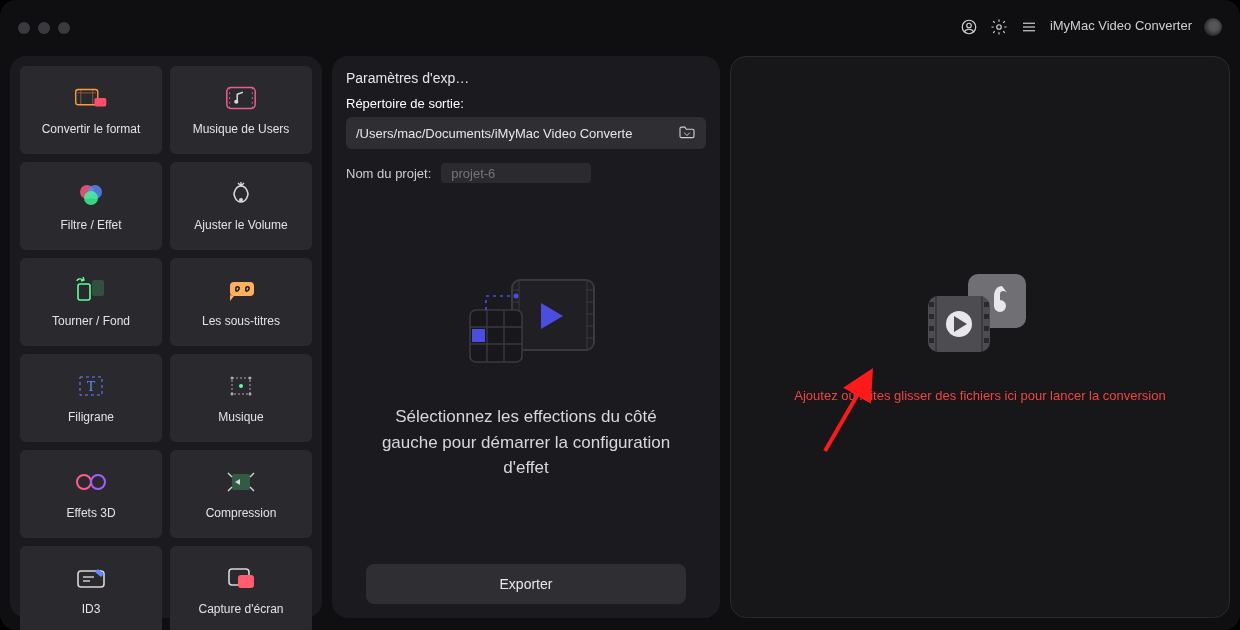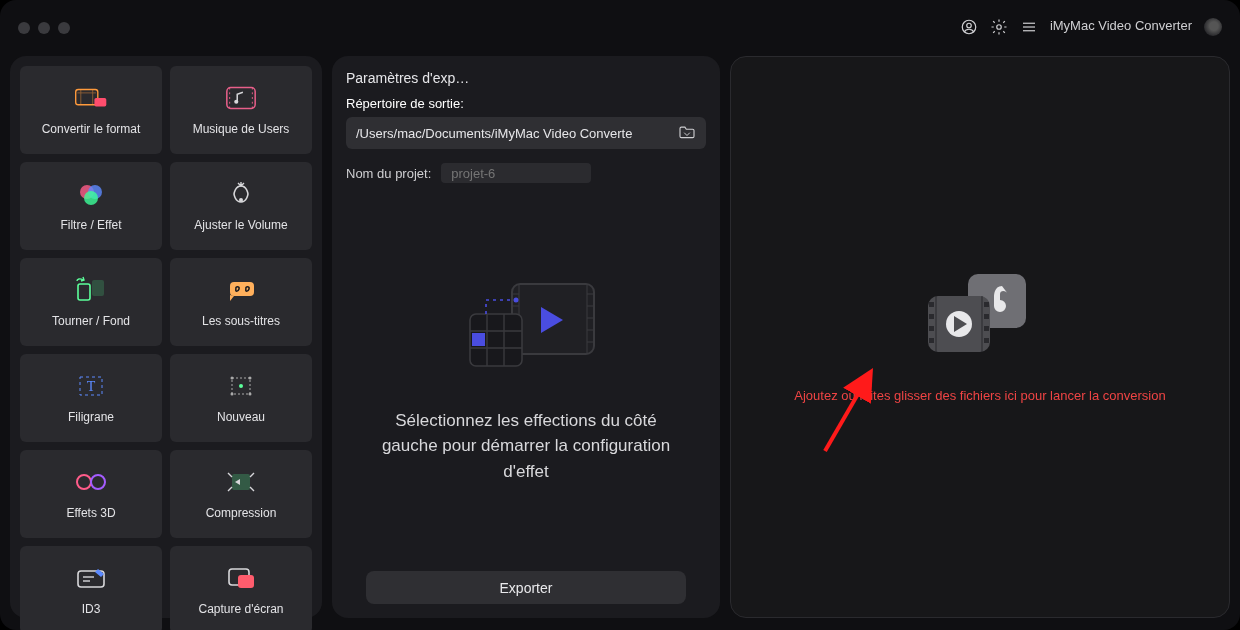--- a/index.html
+++ b/index.html
@@ -119,21 +119,21 @@
     gap:18px;
   }
   .mid-illus { width:140px; height:120px; position:relative; }
   .mid-caption {
     text-align:center; font-size:17px; color:#d8d8db;
     line-height:1.5; max-width:300px;
   }
   .export-btn {
     align-self:center;
     background:#2f2f33; border:none; border-radius:8px;
-    height:33px; width:320px;
+    height:40px; width:320px;
     color:#e9e9ec; font-size:14px;
     cursor:pointer;
   }
 
   
   .right-illus { width:120px; height:86px; margin-bottom:30px; }
   .right-caption { font-size:13px; color:#ef4444; text-align:center; padding:0 40px; }
   .arrow {
     position:absolute; width:60px; height:90px;
     pointer-events:none;
@@ -266,21 +266,21 @@
           <span class="icon">
             <svg width="30" height="28" viewBox="0 0 30 28">
               <rect x="6" y="6" width="18" height="16" fill="none" stroke="#aaa" stroke-width="1" stroke-dasharray="2 2"></rect>
               <circle cx="15" cy="14" r="2" fill="#5cff9a"></circle>
               <circle cx="6" cy="6" r="1.5" fill="#aaa"></circle>
                 <circle cx="24" cy="6" r="1.5" fill="#aaa"></circle>
               <circle cx="6" cy="22" r="1.5" fill="#aaa"></circle>
                 <circle cx="24" cy="22" r="1.5" fill="#aaa"></circle>
             </svg>
           </span>
-          <span>Nouveau</span>
+          <span>Musique</span>
         </div>
 
         <div class="tool">
           <span class="icon">
             <svg width="34" height="24" viewBox="0 0 34 24">
               <circle cx="10" cy="12" r="7" fill="none" stroke="#ff5c8a" stroke-width="2"></circle>
               <circle cx="24" cy="12" r="7" fill="none" stroke="#a45cff" stroke-width="2"></circle>
               <line x1="17" y1="12" x2="17" y2="12"></line>
             </svg>
           </span>

